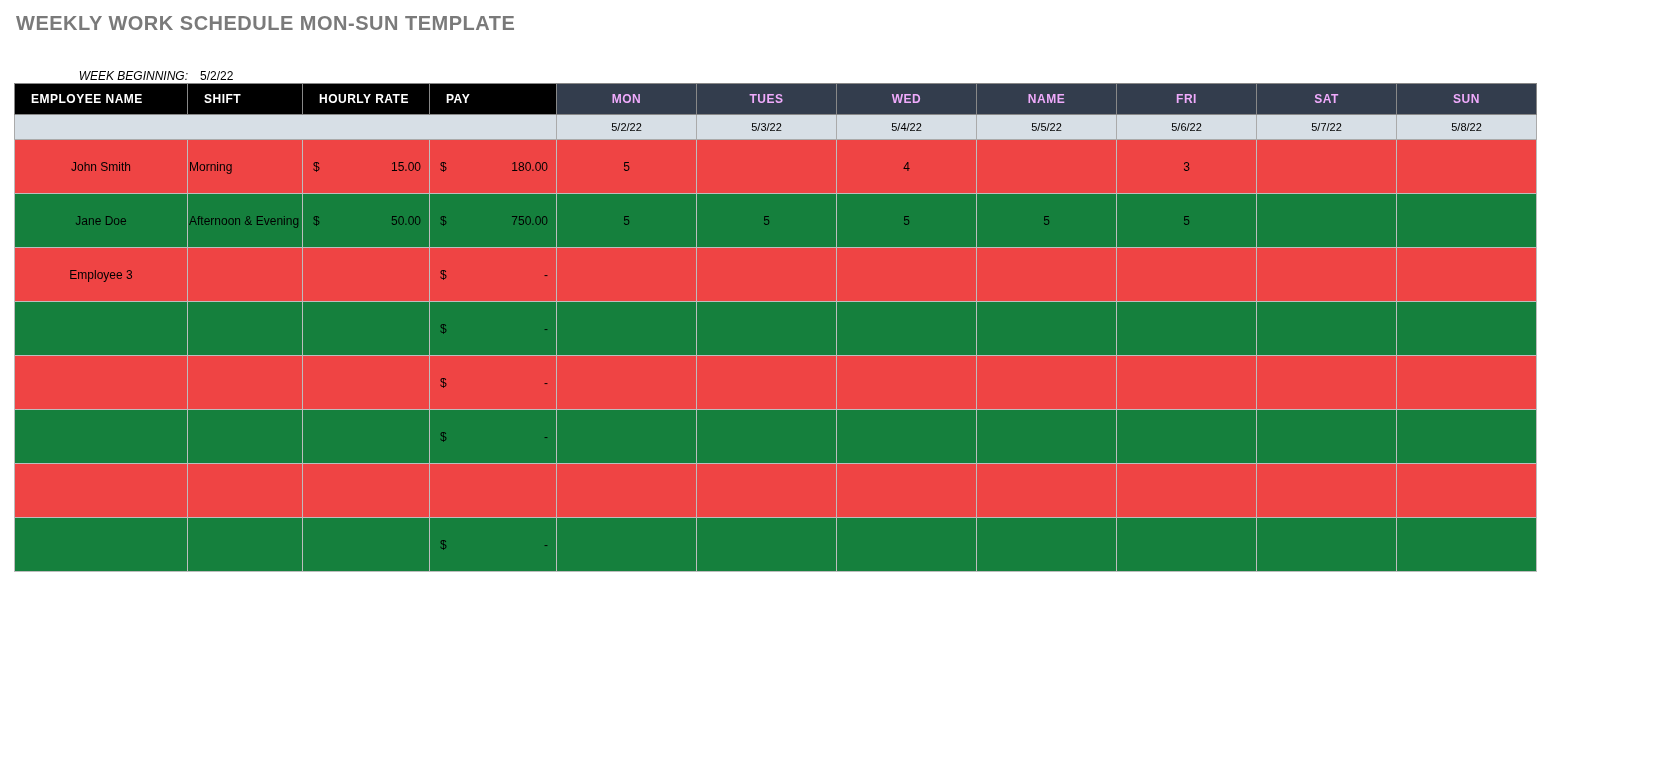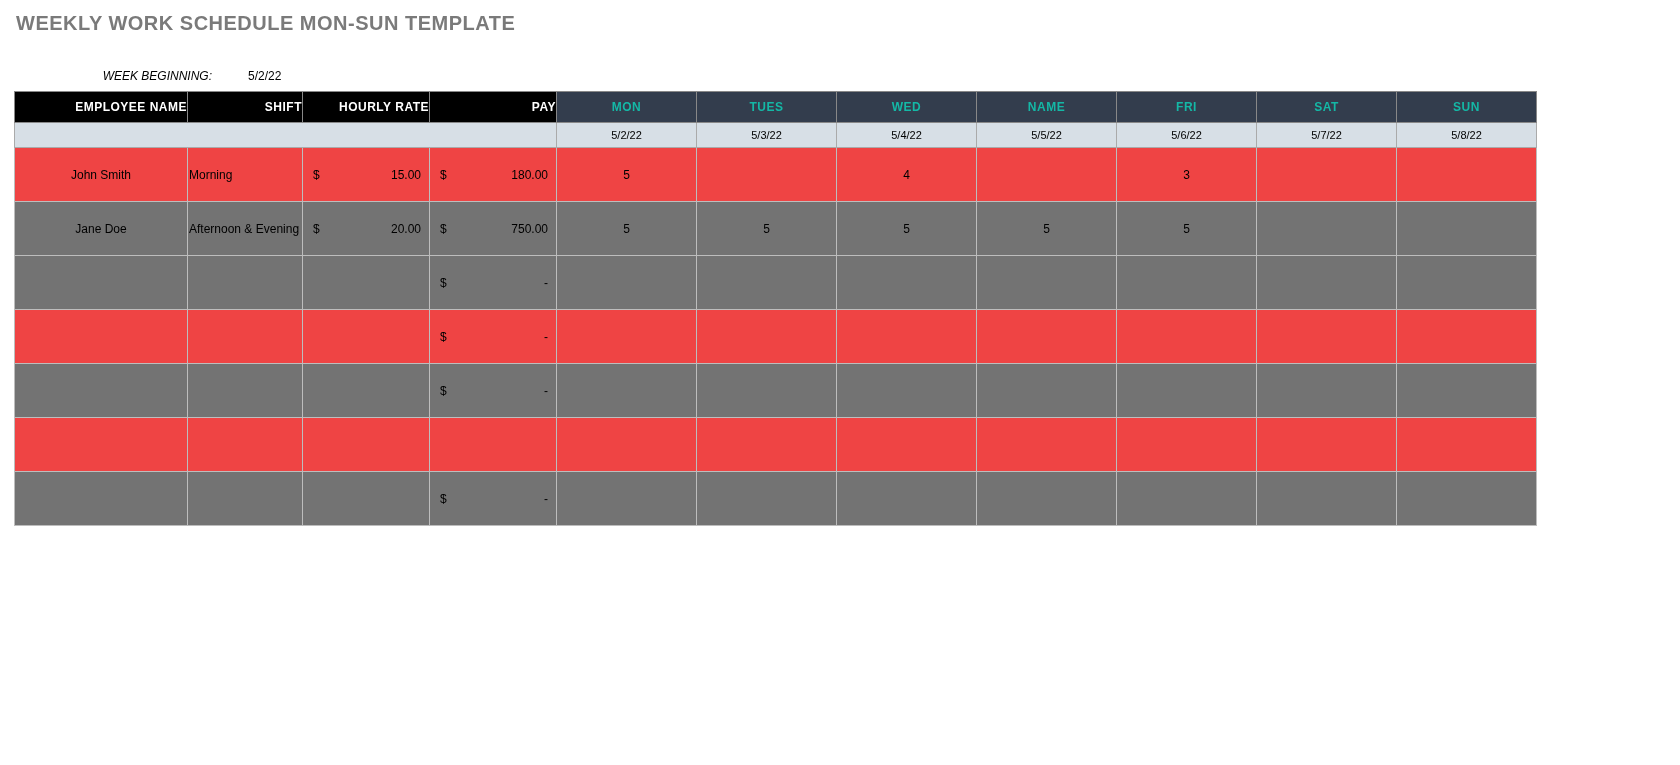--- a/index.html
+++ b/index.html
@@ -1,34 +1,34 @@
 <!DOCTYPE html>
 <html><head>
 <meta charset="utf-8">
 <style>
   html,body{margin:0;padding:0;font-family:Arial,Helvetica,sans-serif;background:#fff;color:#000;}
   .page{padding:12px 14px 20px 14px;box-sizing:border-box;width:1376px;}
   .title{font-weight:700;font-size:20px;letter-spacing:0.5px;color:#7a7a7a;margin:0 0 34px 2px;}
-  .week-begin-line{display:flex;align-items:flex-end;font-size:12px;margin-bottom:8px;gap:24px;}
+  .week-begin-line{display:flex;align-items:flex-end;font-size:12px;margin-bottom:0;}
   .wb-spacer{width:13px;}
   .wb-label{width:173px;text-align:right;font-style:italic;padding-right:12px;box-sizing:border-box;}
   .wb-value{font-size:12px;}
   table{border-collapse:collapse;width:1520px;table-layout:fixed;font-size:12px;}
   col.emp{width:173px;} col.shift{width:115px;} col.rate{width:127px;} col.pay{width:127px;}
   col.day{width:140px;}
-  thead .hdr-black{background:#000;color:#fff;font-weight:700;text-align:right;padding:8px 0;border:1px solid #888;font-size:12px;letter-spacing:0.5px;margin-left:28px;}
-  thead .hdr-dark{background:#333d4d;color:#14b8a6;font-weight:700;text-align:center;padding:8px 4px;border:1px solid #888;font-size:12px;letter-spacing:0.5px;}
+  thead .hdr-black{background:#000;color:#fff;font-weight:700;text-align:left;padding:8px 16px;border:1px solid #888;font-size:12px;letter-spacing:0.5px;margin-left:28px;}
+  thead .hdr-dark{background:#333d4d;color:#f0abfc;font-weight:700;text-align:center;padding:8px 4px;border:1px solid #888;font-size:12px;letter-spacing:0.5px;}
   .date-row td{background:#d7dfe6;text-align:center;font-size:11px;padding:6px 4px;border:1px solid #aaa;}
   .hatch{
     background-image:repeating-linear-gradient(115deg,#bbb 0px,#bbb 1.5px,#eee 1.5px,#eee 4px);
     border:1px solid #aaa;
   }
   tbody tr.emp-row td{height:54px;border:1px solid #bdbdbd;font-size:12px;box-sizing:border-box;}
   tbody tr.odd td{background:#ef4444;}
-  tbody tr.even td{background:#737373;margin-top:36px;}
+  tbody tr.even td{background:#15803d;margin-top:36px;}
   td.c-emp{text-align:center;}
   td.c-shift{text-align:left;}
   td.c-rate,td.c-pay{padding:0 8px;}
   .money{display:flex;justify-content:space-between;align-items:center;width:100%;}
   .money .sym{padding-left:2px;}
   .money .val{text-align:left;}
   td.c-day{text-align:center;}
 </style>
 </head>
 <body>
@@ -104,34 +104,52 @@
           <td class="c-day">3</td>
           <td class="c-day"></td>
           <td class="c-day"></td>
         </tr>
         <tr class="emp-row even">
           <td class="c-emp">Jane Doe</td>
           <td class="c-shift">Afternoon &amp; Evening</td>
           <td class="c-rate">
             <div class="money">
               <span class="sym">$</span>
-              <span class="val">20.00</span>
+              <span class="val">50.00</span>
             </div>
           </td>
           <td class="c-pay">
             <div class="money">
               <span class="sym">$</span>
               <span class="val">750.00</span>
             </div>
           </td>
           <td class="c-day">5</td>
           <td class="c-day">5</td>
           <td class="c-day">5</td>
           <td class="c-day">5</td>
           <td class="c-day">5</td>
+          <td class="c-day"></td>
+          <td class="c-day"></td>
+        </tr>
+        <tr class="emp-row odd">
+          <td class="c-emp">Employee 3</td>
+          <td class="c-shift"></td>
+          <td class="c-rate"></td>
+          <td class="c-pay">
+            <div class="money">
+              <span class="sym">$</span>
+              <span class="val">-</span>
+            </div>
+          </td>
+          <td class="c-day"></td>
+          <td class="c-day"></td>
+          <td class="c-day"></td>
+          <td class="c-day"></td>
+          <td class="c-day"></td>
           <td class="c-day"></td>
           <td class="c-day"></td>
         </tr>
         <tr class="emp-row even">
           <td class="c-emp"></td>
           <td class="c-shift"></td>
           <td class="c-rate"></td>
           <td class="c-pay">
             <div class="money">
               <span class="sym">$</span>

